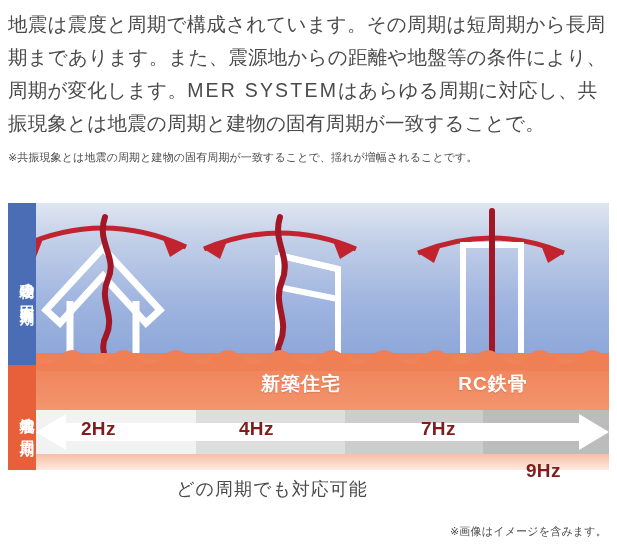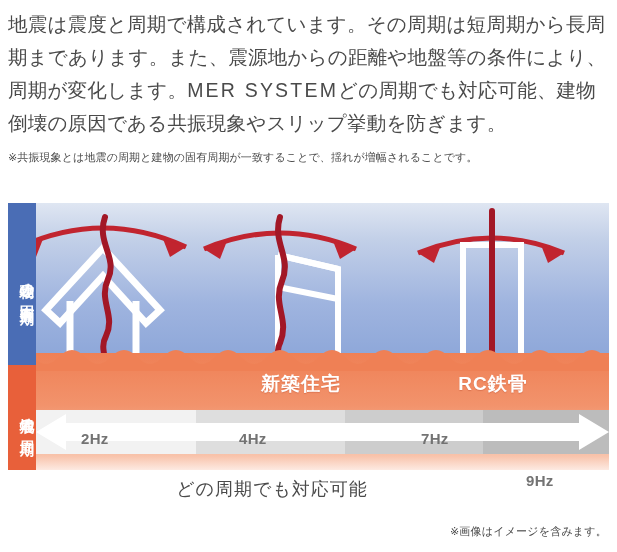--- a/index.html
+++ b/index.html
@@ -61,37 +61,37 @@
   #side-e{top:162px;height:105px;background:#e8603a;}
 
   
   #freqwrap{
     position:absolute;left:28px;top:207px;width:573px;height:44px;
   }
   #freqbands{position:absolute;left:0;top:0;width:573px;height:44px;display:flex;}
   .band{height:100%;}
   #freqarrow{position:absolute;left:0;top:0;width:573px;height:44px;}
   .hz{
-    position:absolute;top:20px;
-    font-size:15px;font-weight:bold;color:#737373;letter-spacing:0.3px;
+    position:absolute;top:8px;
+    font-size:19px;font-weight:bold;color:#7f1d1d;letter-spacing:0.3px;
   }
 
   #caption{
     position:absolute;left:0;top:477px;width:544px;text-align:center;
     font-size:18px;color:#4a4a4a;letter-spacing:1px;
   }
   #footnote{
     position:absolute;right:10px;top:524px;
     font-size:11px;color:#4a4a4a;letter-spacing:0.2px;
   }
 </style>
 </head>
 <body>
 
-<div id="intro"><span>地震は震度と周期で構成されています。その周期は短周期から長周期まであります。また、震源地からの距離や地盤等の条件により、周期が変化します。</span><span class="em">MER SYSTEM</span><span>どの周期でも対応可能、建物倒壊の原因である共振現象やスリップ挙動を防ぎます。</span></div>
+<div id="intro"><span>地震は震度と周期で構成されています。その周期は短周期から長周期まであります。また、震源地からの距離や地盤等の条件により、周期が変化します。</span><span class="em">MER SYSTEM</span><span>はあらゆる周期に対応し、共振現象とは地震の周期と建物の固有周期が一致することで。</span></div>
 
 <div id="note">※共振現象とは地震の周期と建物の固有周期が一致することで、揺れが増幅されることです。</div>
 
 <div id="panel">
 
   <div id="sky"></div>
 
   <svg id="buildings" viewBox="0 0 601 162">
 
     <g>

